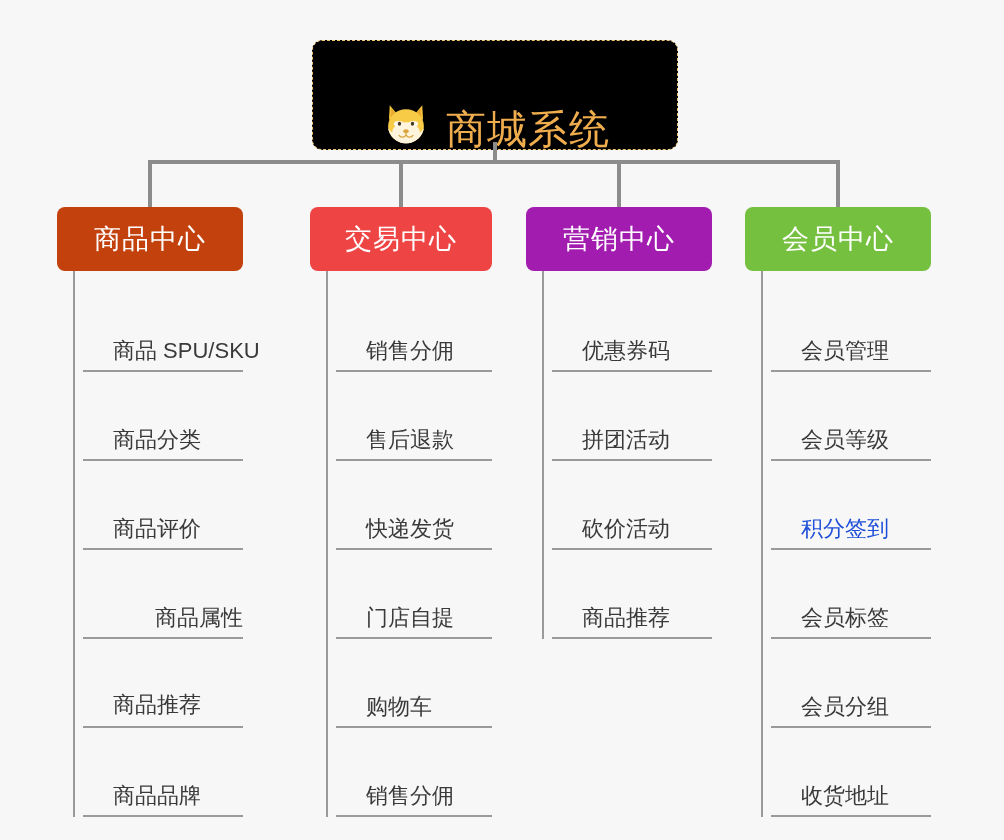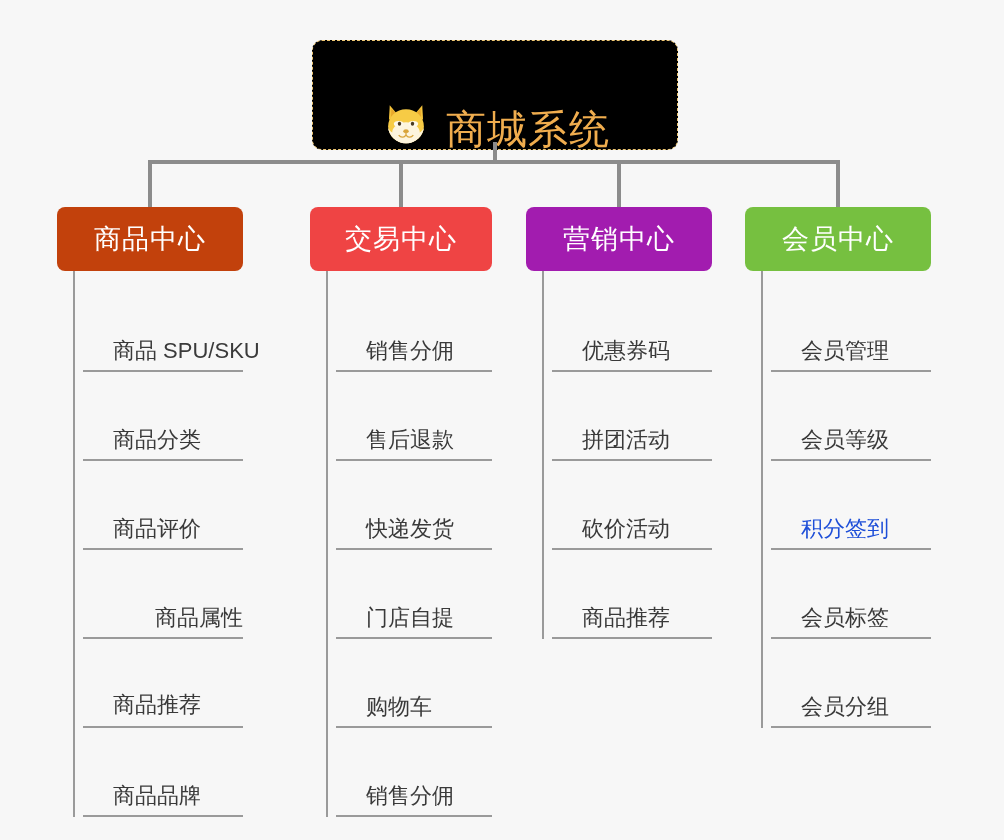--- a/index.html
+++ b/index.html
@@ -236,16 +236,19 @@
         </div>
       <div class="col-item" style="border-bottom-color: rgb(154, 154, 154);">
           <span class="col-item-label" style="color: #1d4ed8;">积分签到</span>
         </div>
       <div class="col-item" style="border-bottom-color: rgb(154, 154, 154);">
           <span class="col-item-label" style="color: rgb(58, 58, 58);">会员标签</span>
         </div>
       <div class="col-item" style="border-bottom-color: rgb(154, 154, 154);">
           <span class="col-item-label" style="color: rgb(58, 58, 58);">会员分组</span>
         </div>
+      <div class="col-item" style="border-bottom-color: rgb(154, 154, 154);">
+          <span class="col-item-label" style="color: rgb(58, 58, 58);">收货地址</span>
+        </div>
     </div>
   </div>
 
 </div>
 
 </body></html>

